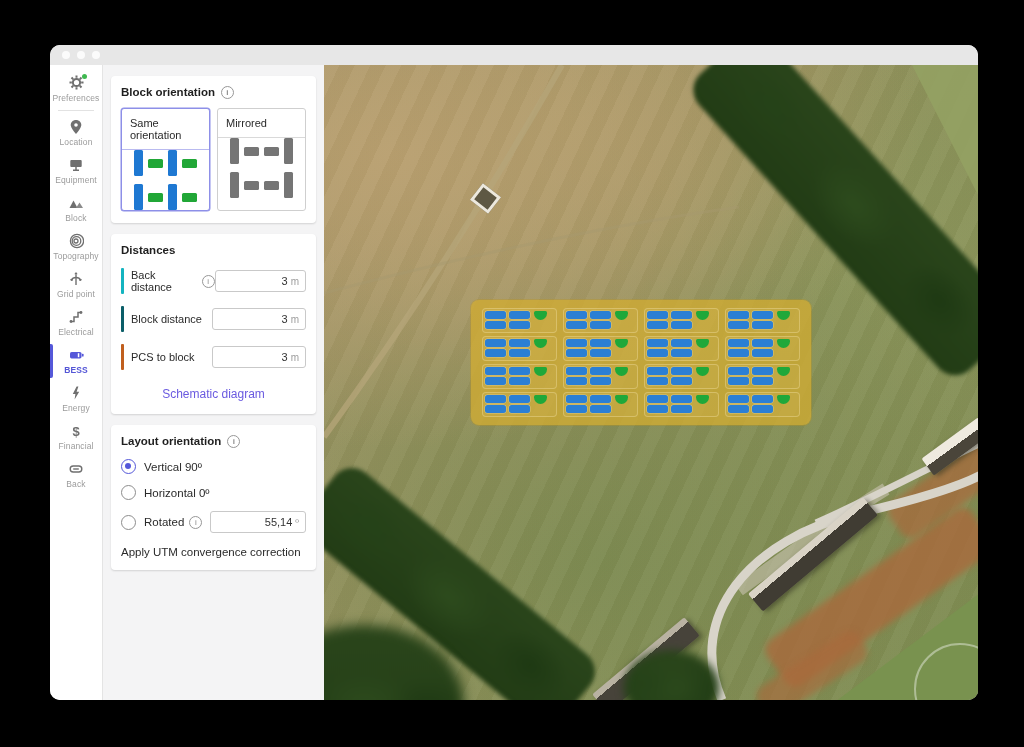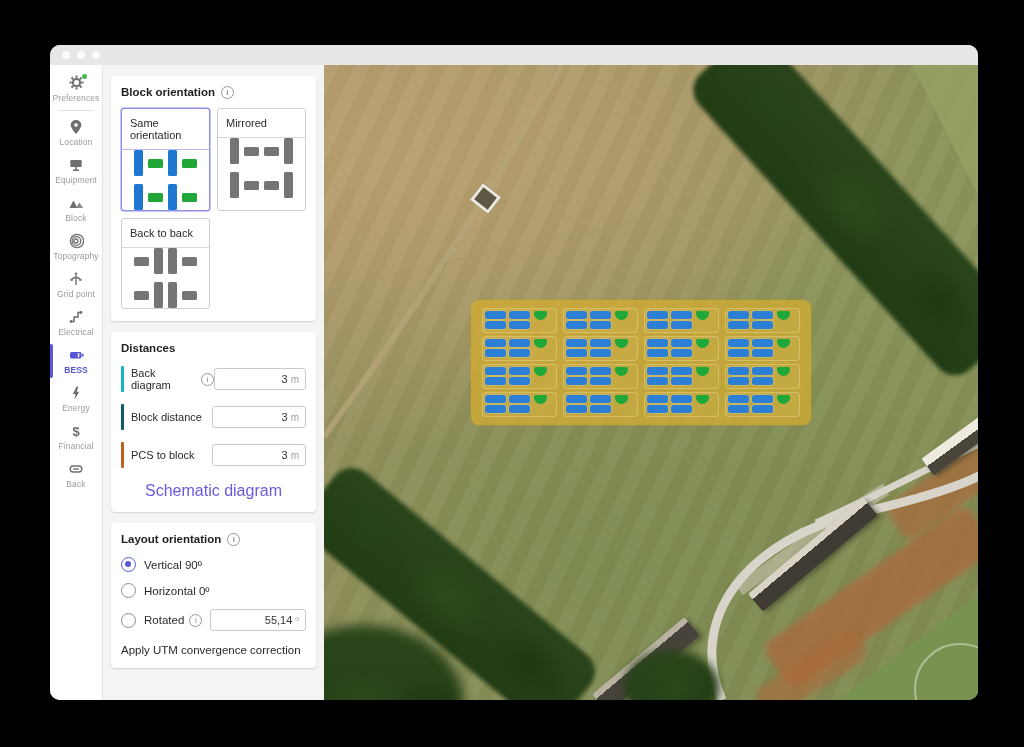--- a/index.html
+++ b/index.html
@@ -53,21 +53,21 @@
   .drow{display:flex;align-items:center;margin-top:12px;}
   .drow:first-of-type{margin-top:4px;}
   .acc{width:3px;height:26px;border-radius:1px;margin-right:7px;flex:none;}
   .acc0{background:#14b4c0;} .acc1{background:#0b5e68;} .acc2{background:#c05f1e;}
   .dlabel{font-size:11px;color:#2a2a2a;display:flex;align-items:center;gap:5px;}
   .num-input{margin-left:auto;width:80px;height:20px;background:#fff;border:1px solid #c9c9c9;border-radius:3px;
     display:flex;align-items:center;justify-content:flex-end;padding:0 6px;gap:3px;cursor:text;}
   .num-input .val{font-size:11px;color:#333;}
   .num-input .unit{font-size:10px;color:#9d9d9d;}
   .schem{margin-top:14px;text-align:center;}
-  .schem a{font-size:16px;color:#6a5ae0;cursor:pointer;text-decoration:none;}
+  .schem a{font-size:12px;color:#6a5ae0;cursor:pointer;text-decoration:none;}
 
   
   .rrow{display:flex;align-items:center;gap:8px;margin-top:11px;}
   .radio{width:13px;height:13px;border:1.5px solid #8d8d8d;border-radius:50%;flex:none;cursor:pointer;position:relative;}
   .radio.on{border-color:#5558d9;}
   .radio.on::after{content:"";position:absolute;left:2.5px;top:2.5px;width:6px;height:6px;border-radius:50%;background:#5558d9;}
   .rlabel{font-size:11.5px;color:#2a2a2a;display:flex;align-items:center;gap:5px;}
   .rot-input{margin-left:auto;width:86px;}
   .helper{font-size:9.5px;color:#8f8f8f;text-align:right;line-height:1.3;margin-top:5px;}
   .togglerow{display:flex;align-items:center;gap:8px;margin-top:13px;}
@@ -269,50 +269,31 @@
                       </div>
                     <div class="prow">
                         <span class="vbar c-gray"></span>
                         <span class="hbar c-gray"></span>
                         <span class="hbar c-gray"></span>
                         <span class="vbar c-gray"></span>
                       </div>
                   </div>
                 </div>
               </div>
-              <div class="ocard btb">
-                <div class="olabel">Back to back</div>
-                <div class="odiagram">
-                  <div class="pat">
-                    <div class="prow">
-                        <span class="hbar c-gray"></span>
-                        <span class="vbar c-gray"></span>
-                        <span class="vbar c-gray"></span>
-                        <span class="hbar c-gray"></span>
-                      </div>
-                    <div class="prow">
-                        <span class="hbar c-gray"></span>
-                        <span class="vbar c-gray"></span>
-                        <span class="vbar c-gray"></span>
-                        <span class="hbar c-gray"></span>
-                      </div>
-                  </div>
-                </div>
-              </div>
             </div>
           </div>
 
           <div class="card">
             <div class="sec-title">
               <span>Distances</span>
             </div>
             <div class="drow">
               <span class="acc acc0"></span>
               <span class="dlabel">
-                  <span>Back diagram</span>
+                  <span>Back distance</span>
                 <span class="info"></span>
                 </span>
               <span class="num-input">
                 <span class="val">3</span>
                 <span class="unit">m</span>
               </span>
             </div>
             <div class="drow">
               <span class="acc acc1"></span>
               <span class="dlabel">

